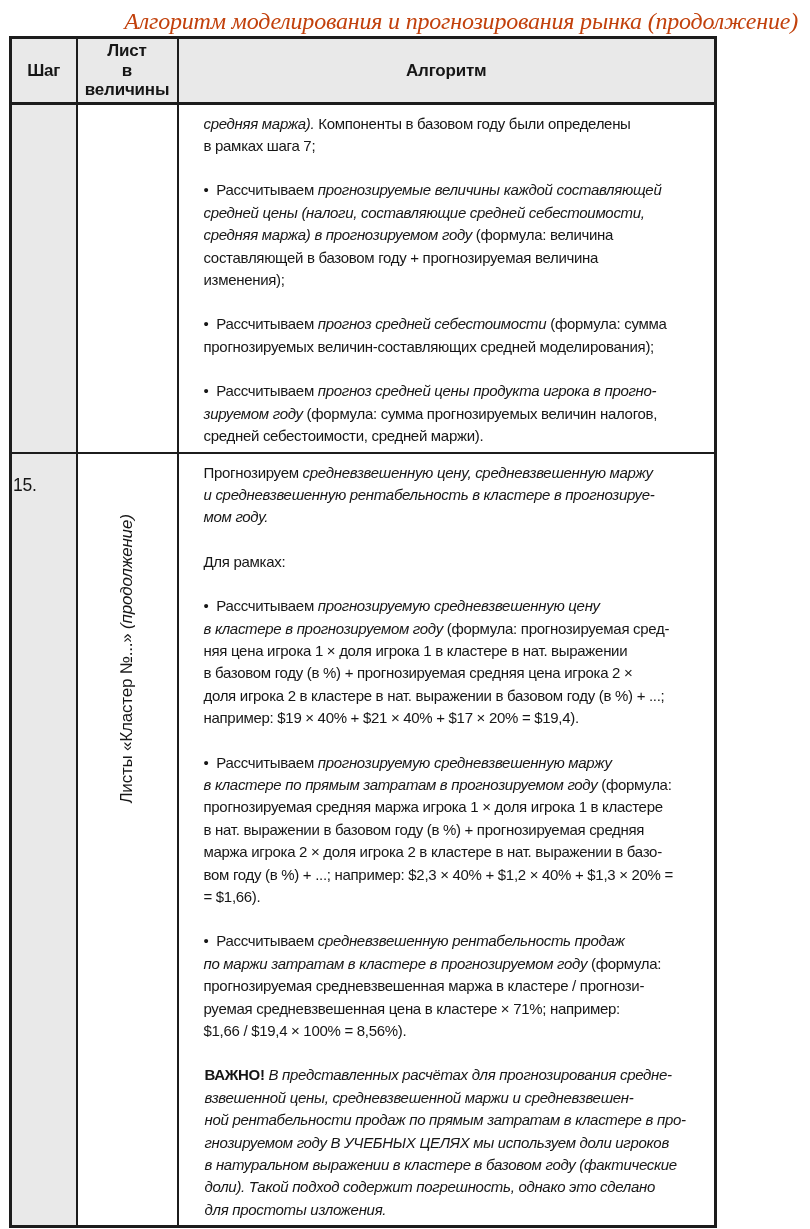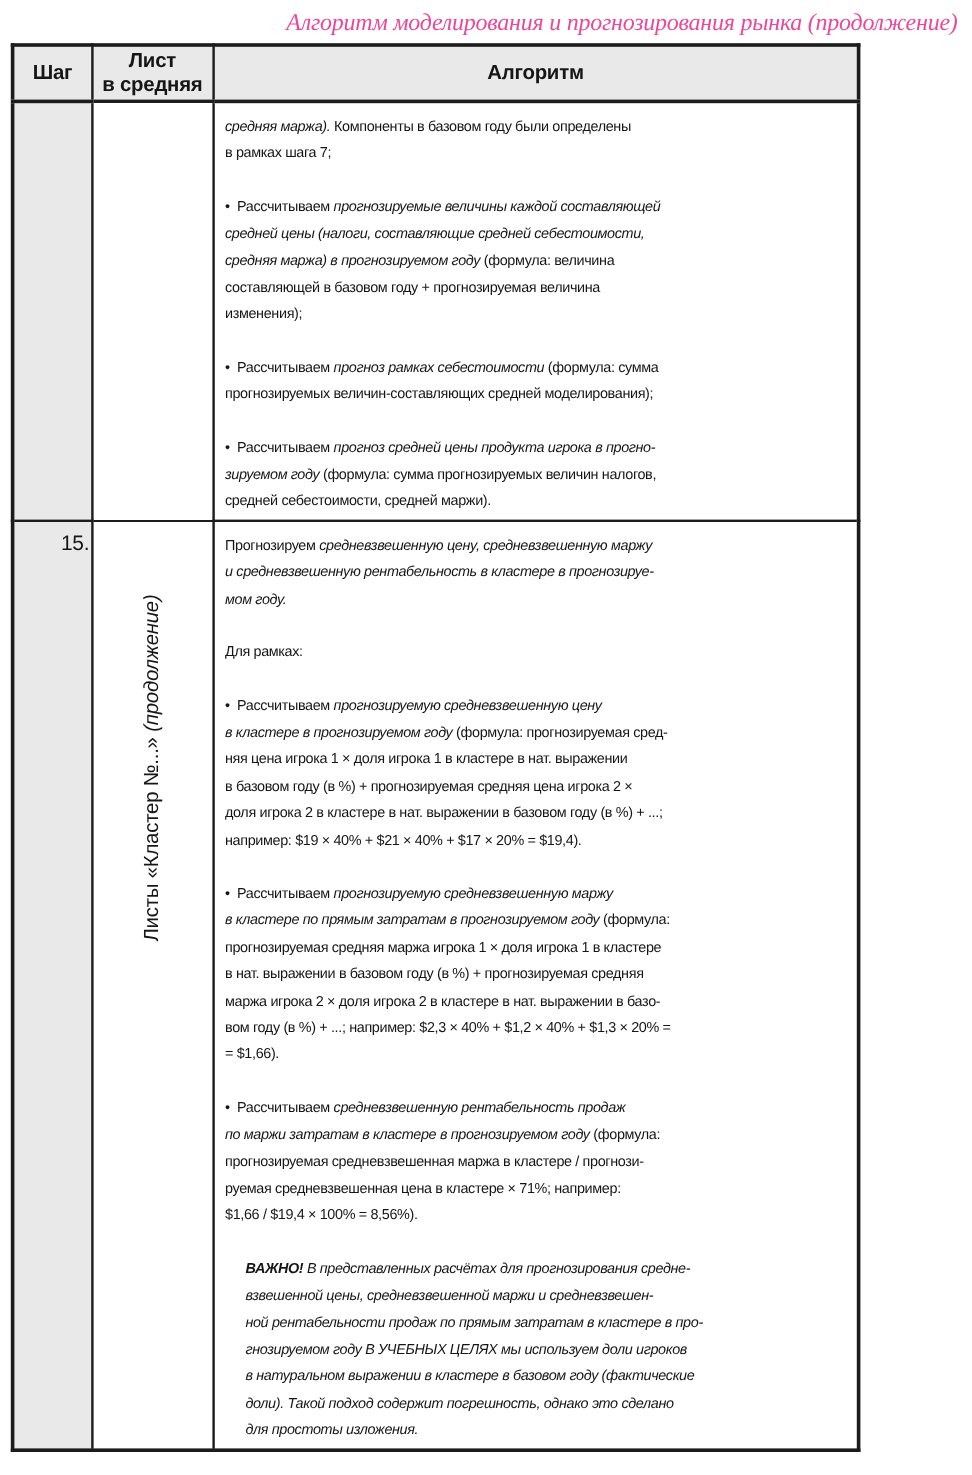--- a/index.html
+++ b/index.html
@@ -12,23 +12,23 @@
     overflow:hidden;
   }
   .title-row {
     height:36px;
     text-align:right;
     padding:8px 12px 0 0;
   }
   .page-title {
     font-family:"Liberation Serif", serif;
     font-style:italic;
-    font-size:20px;
+    font-size:24px;
     letter-spacing:-0.2px;
-    color:#ec4899;
+    color:#c2410c;
   }
   table.algo {
     border-collapse:collapse;
     table-layout:fixed;
     width:708px;
     margin-left:9px;
     border:3px solid #1c1c1c;
   }
   th, td { border:2px solid #1c1c1c; }
   thead th {
@@ -40,49 +40,49 @@
     text-align:center;
     vertical-align:middle;
     white-space:pre-line;
     height:47px;
     padding:2px;
     letter-spacing:-0.2px;
   }
   td.step-cell {
     background:#e9e9e9;
     vertical-align:top;
-    text-align:right;
-    padding-top:7px;
+    text-align:left;
+    padding-top:21px;
     font-size:17.5px;
     letter-spacing:-0.2px;
   }
   td.sheet-cell {
     position:relative;
     vertical-align:top;
     background:#ffffff;
   }
   td.action-cell {
     vertical-align:top;
     padding:8px 8px 4px 9px;
     background:#ffffff;
   }
   tr.body-row-1 td { height:347px; }
   tr.body-row-2 td { height:768px; }
   tr.body-row-1 td { border-bottom:2.5px solid #1c1c1c; }
   .para {
-    margin:0 0 22px 0;
-    font-size:12px;
+    margin:0 0 22px 16px;
+    font-size:15px;
     line-height:22.4px;
     letter-spacing:-0.3px;
     white-space:pre-wrap;
   }
   .para:last-child { margin-bottom:0; }
   .para.important { margin-left:17px; }
   .seg-i { font-style:italic; }
-  .seg-bi { font-style:italic; font-weight:bold; }
+  .seg-bi { font-weight:bold; }
   .vertical-label {
     position:absolute;
     top:205px;
     left:50%;
     width:420px;
     transform:translate(-50%,-50%) rotate(-90deg);
     text-align:center;
     font-size:17px;
     letter-spacing:-0.2px;
     white-space:nowrap;
@@ -99,37 +99,37 @@
 <table class="algo">
   <colgroup>
     <col style="width:66px">
     <col style="width:101px">
     <col>
   </colgroup>
   <thead>
     <tr>
       <th>Шаг</th>
       <th>Лист
-в средняя</th>
+в величины</th>
       <th>Алгоритм</th>
     </tr>
   </thead>
   <tbody>
     <tr class="body-row-1">
       <td class="step-cell"></td>
       <td class="sheet-cell"></td>
       <td class="action-cell">
           <p class="para"><span class="seg-i">средняя маржа).</span><span> Компоненты в базовом году были определены
 в рамках шага 7;</span></p>
           <p class="para"><span>•  Рассчитываем </span><span class="seg-i">прогнозируемые величины каждой составляющей
 средней цены (налоги, составляющие средней себестоимости,
 средняя маржа) в прогнозируемом году </span><span>(формула: величина
 составляющей в базовом году + прогнозируемая величина
 изменения);</span></p>
-          <p class="para"><span>•  Рассчитываем </span><span class="seg-i">прогноз рамках себестоимости </span><span>(формула: сумма
+          <p class="para"><span>•  Рассчитываем </span><span class="seg-i">прогноз средней себестоимости </span><span>(формула: сумма
 прогнозируемых величин-составляющих средней моделирования);</span></p>
           <p class="para"><span>•  Рассчитываем </span><span class="seg-i">прогноз средней цены продукта игрока в прогно-
 зируемом году </span><span>(формула: сумма прогнозируемых величин налогов,
 средней себестоимости, средней маржи).</span></p>
         </td>
     </tr>
     <tr class="body-row-2">
       <td class="step-cell">15.</td>
       <td class="sheet-cell">
         <div class="vertical-label"><span>Листы «Кластер №...» </span><span class="seg-i">(продолжение)</span></div>

